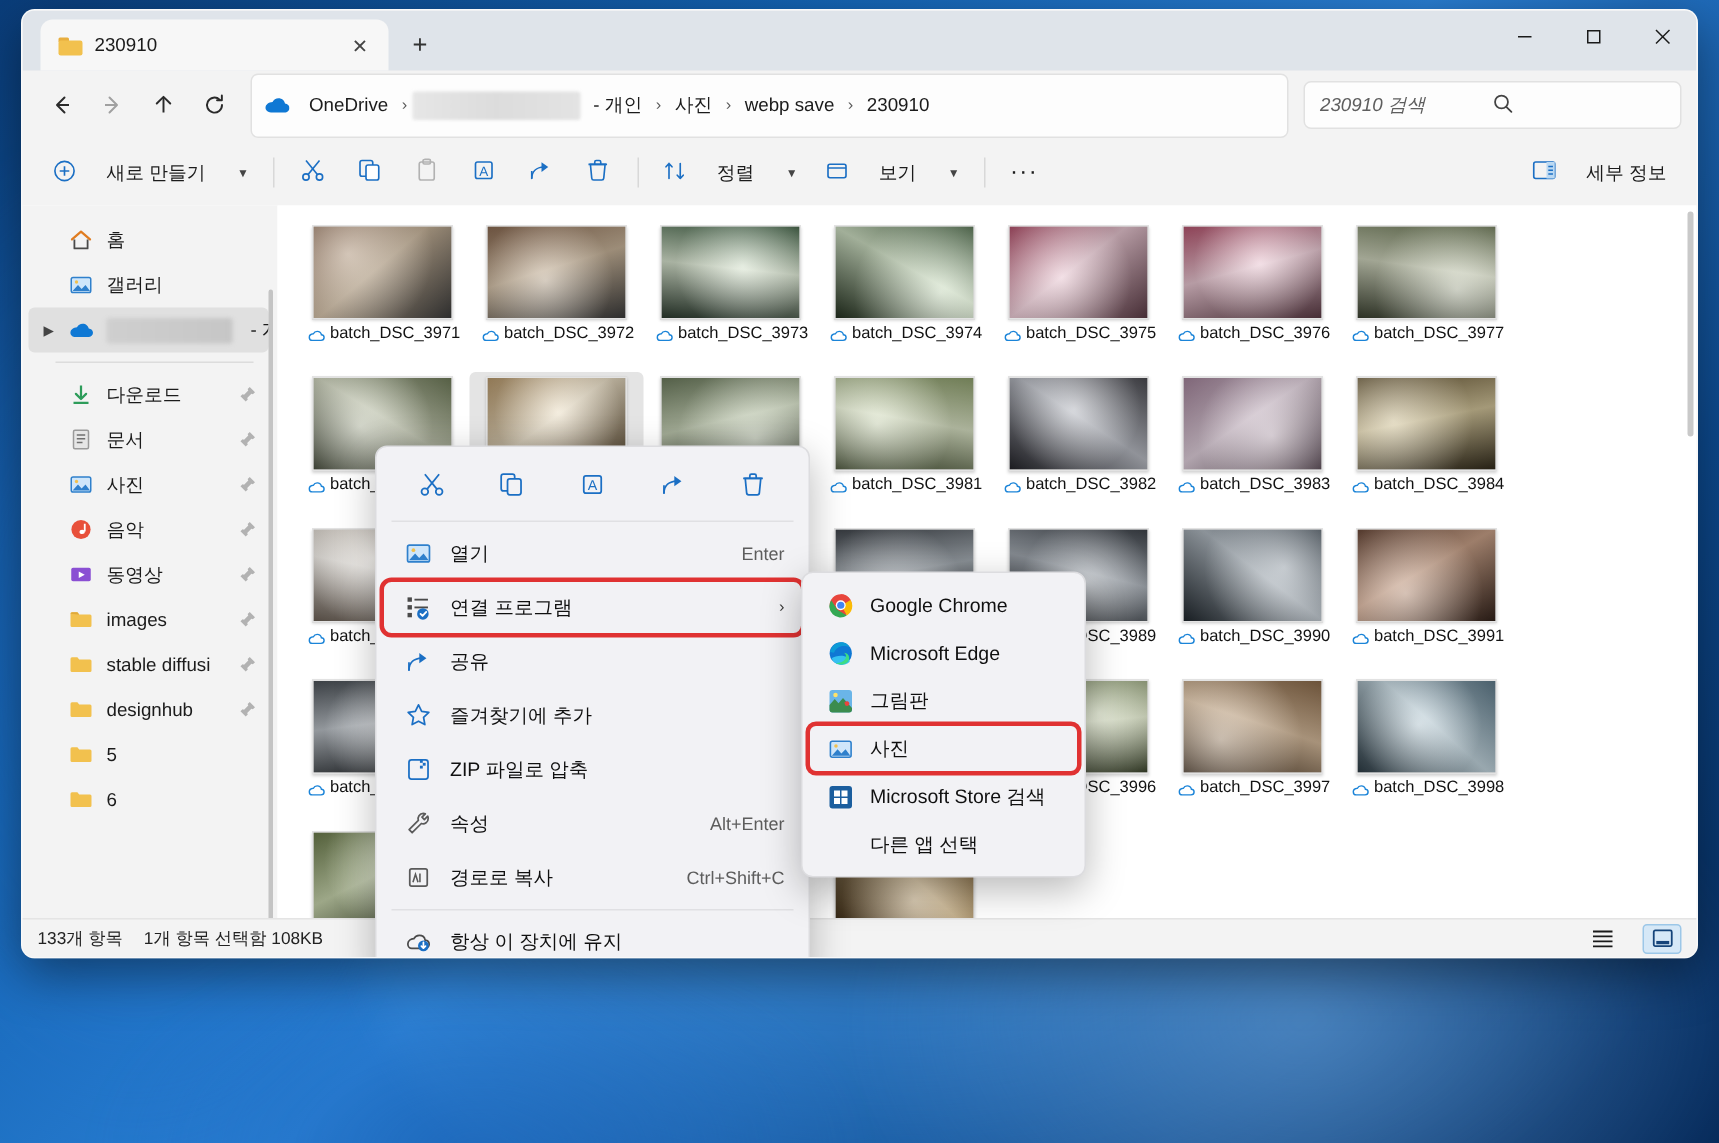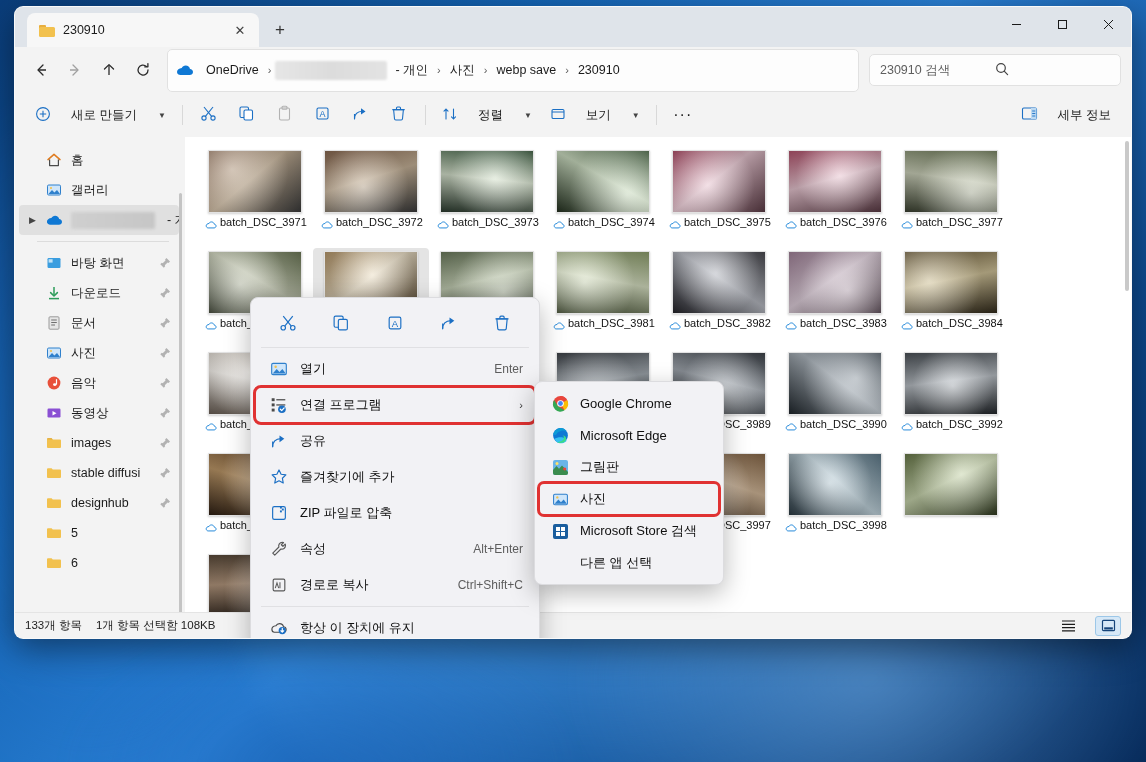--- a/index.html
+++ b/index.html
@@ -49,21 +49,21 @@
   .crumbbox{
     flex:1;height:43px;background:#fdfdfd;border:1px solid #e1e1e1;border-radius:5px;
     display:flex;align-items:center;padding:0 8px;gap:3px;margin-left:6px;font-size:12.5px;color:#1b1b1b;min-width:0;
   }
   .crumb{padding:3px 5px;border-radius:3px;white-space:nowrap;}
   .sep{color:#5a5a5a;font-size:11px;padding:0 1px;}
   .od-icon{width:17px;height:12px;margin-right:5px;flex:0 0 17px;}
   .redacted{width:112px;height:19px;background:linear-gradient(90deg,#e6e6e6,#dcdcdc,#e3e3e3);border-radius:2px;filter:blur(1.2px);}
   .searchbox{
     width:252px;height:32px;background:#fdfdfd;border:1px solid #e1e1e1;border-radius:5px;
-    display:flex;align-items:center;padding:0 10px;margin-left:8px;font-size:12.5px;color:#5e5e5e;flex:0 0 252px;
+    display:flex;align-items:center;padding:0 10px;margin-left:8px;font-size:12.5px;color:#5e5e5e;flex:0 0 252px;font-style:italic;
   }
   .searchbox span{flex:1;}
 
   
   .toolbar{height:44px;background:#f3f3f3;display:flex;align-items:center;padding:0 12px;gap:2px;flex:0 0 44px;}
   .tb{height:32px;border-radius:5px;display:flex;align-items:center;gap:20px;padding:0 8px;font-size:12.5px;color:#1b1b1b;}
   .tb.icononly{width:36px;justify-content:center;padding:0;}
   .tb.disabled{opacity:.38;}
   .divider{width:1px;height:20px;background:#d8d8d8;margin:0 6px;}
   .chev{font-size:8px;color:#444;margin-left:1px;}
@@ -363,34 +363,20 @@
         </span>
         <span class="od-blur"></span>
         <span class="lbl" style="margin-left:3px;">- 개</span>
       </div>
 
       <div class="navsep"></div>
 
       <div class="navrow">
         <span class="ni">
           <svg width="16" height="16" viewBox="0 0 16 16">
-              <rect x="1.5" y="3" width="13" height="10" rx="1.2" fill="#3a9ddf"></rect>
-              <rect x="2.6" y="4.2" width="4" height="3.4" fill="#bfe2f7"></rect>
-            </svg>
-        </span>
-        <span class="lbl">바탕 화면</span>
-        <span class="pin">
-          <svg width="12" height="12" viewBox="0 0 12 12">
-              <path d="M7.5 1l3.5 3.5-1.4 1.4-1-.4-2.8 2.8.4 1L4.8 10.7 1.3 7.2l1.4-1.4 1 .4 2.8-2.8-.4-1z" fill="#8b8b8b"></path>
-            </svg>
-        </span>
-      </div>
-      <div class="navrow">
-        <span class="ni">
-          <svg width="16" height="16" viewBox="0 0 16 16">
               <line x1="8" y1="2" x2="8" y2="10.5" stroke="#2d9c5a" stroke-width="1.5"></line>
               <path d="M4.6 7.6L8 11l3.4-3.4" fill="none" stroke="#2d9c5a" stroke-width="1.5" stroke-linecap="round" stroke-linejoin="round"></path>
               <line x1="3" y1="13.6" x2="13" y2="13.6" stroke="#2d9c5a" stroke-width="1.5"></line>
             </svg>
         </span>
         <span class="lbl">다운로드</span>
         <span class="pin">
           <svg width="12" height="12" viewBox="0 0 12 12">
               <path d="M7.5 1l3.5 3.5-1.4 1.4-1-.4-2.8 2.8.4 1L4.8 10.7 1.3 7.2l1.4-1.4 1 .4 2.8-2.8-.4-1z" fill="#8b8b8b"></path>
             </svg>
@@ -750,20 +736,32 @@
           <div class="cell">
             <div class="thumb">
               <div class="ph" style="background:linear-gradient(217deg,#45505a 0%,#b3bcc4 46%,#1f262c 100%);"></div>
               <div class="ph" style="background:radial-gradient(circle at 73% 41%, rgba(255,255,255,.45), rgba(0,0,0,.22) 70%);"></div>
             </div>
             <div class="lbl2">
               <span class="cloud"><svg width="12" height="9" viewBox="0 0 14 10">
                   <path d="M3.7 9h6.8c1.3 0 2.4-1 2.4-2.2 0-1.2-.9-2.1-2.1-2.2C10.5 3.1 9.2 2 7.5 2 6.2 2 5.1 2.7 4.6 3.8 2.8 4 1.4 5 1.4 6.5 1.4 7.9 2.5 9 3.7 9z" fill="none" stroke="#1b84d8" stroke-width="1.1"></path>
                 </svg></span>
               <span class="txt">batch_DSC_3990</span>
+            </div>
+          </div>
+          <div class="cell">
+            <div class="thumb">
+              <div class="ph" style="background:linear-gradient(150deg,#6b4a3a 0%,#c9a188 46%,#31211a 100%);"></div>
+              <div class="ph" style="background:radial-gradient(circle at 35% 70%, rgba(255,255,255,.45), rgba(0,0,0,.22) 70%);"></div>
+            </div>
+            <div class="lbl2">
+              <span class="cloud"><svg width="12" height="9" viewBox="0 0 14 10">
+                  <path d="M3.7 9h6.8c1.3 0 2.4-1 2.4-2.2 0-1.2-.9-2.1-2.1-2.2C10.5 3.1 9.2 2 7.5 2 6.2 2 5.1 2.7 4.6 3.8 2.8 4 1.4 5 1.4 6.5 1.4 7.9 2.5 9 3.7 9z" fill="none" stroke="#1b84d8" stroke-width="1.1"></path>
+                </svg></span>
+              <span class="txt">batch_DSC_3991</span>
             </div>
           </div>
           <div class="cell">
             <div class="thumb">
               <div class="ph" style="background:linear-gradient(173deg,#4c5258 0%,#bcc2c8 46%,#23272b 100%);"></div>
               <div class="ph" style="background:radial-gradient(circle at 52% 54%, rgba(255,255,255,.45), rgba(0,0,0,.22) 70%);"></div>
             </div>
             <div class="lbl2">
               <span class="cloud"><svg width="12" height="9" viewBox="0 0 14 10">
                   <path d="M3.7 9h6.8c1.3 0 2.4-1 2.4-2.2 0-1.2-.9-2.1-2.1-2.2C10.5 3.1 9.2 2 7.5 2 6.2 2 5.1 2.7 4.6 3.8 2.8 4 1.4 5 1.4 6.5 1.4 7.9 2.5 9 3.7 9z" fill="none" stroke="#1b84d8" stroke-width="1.1"></path>

